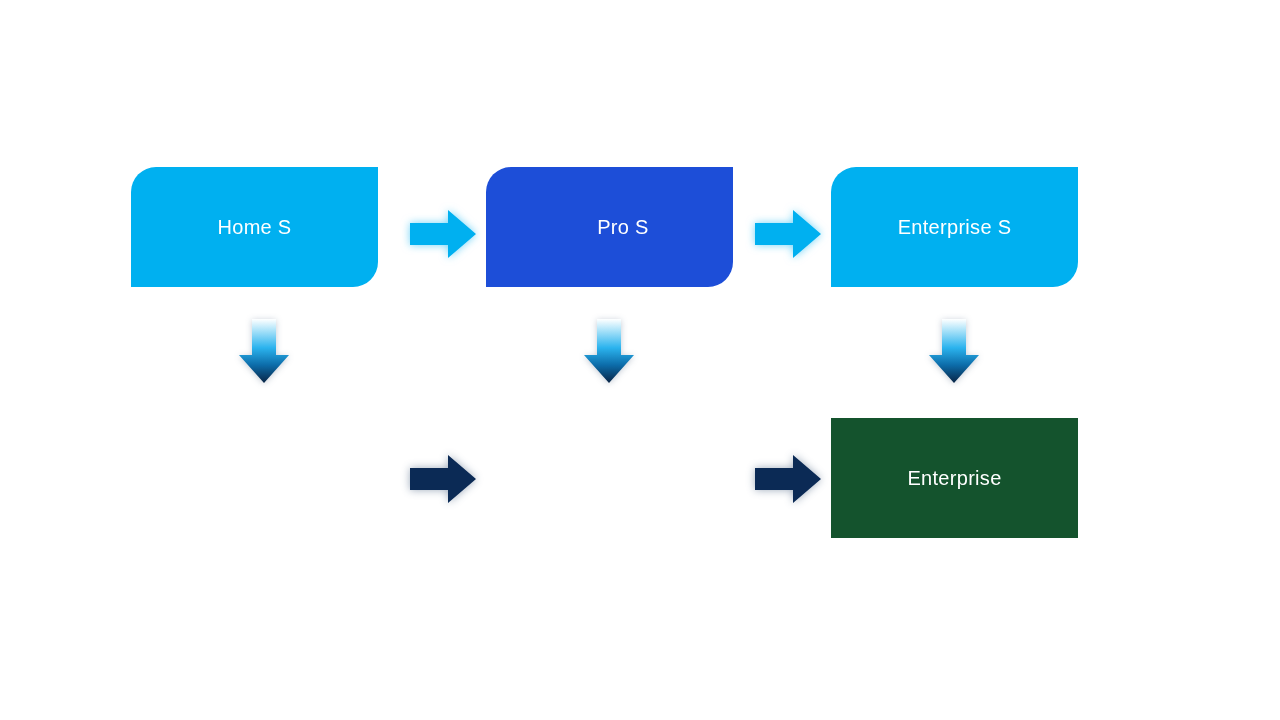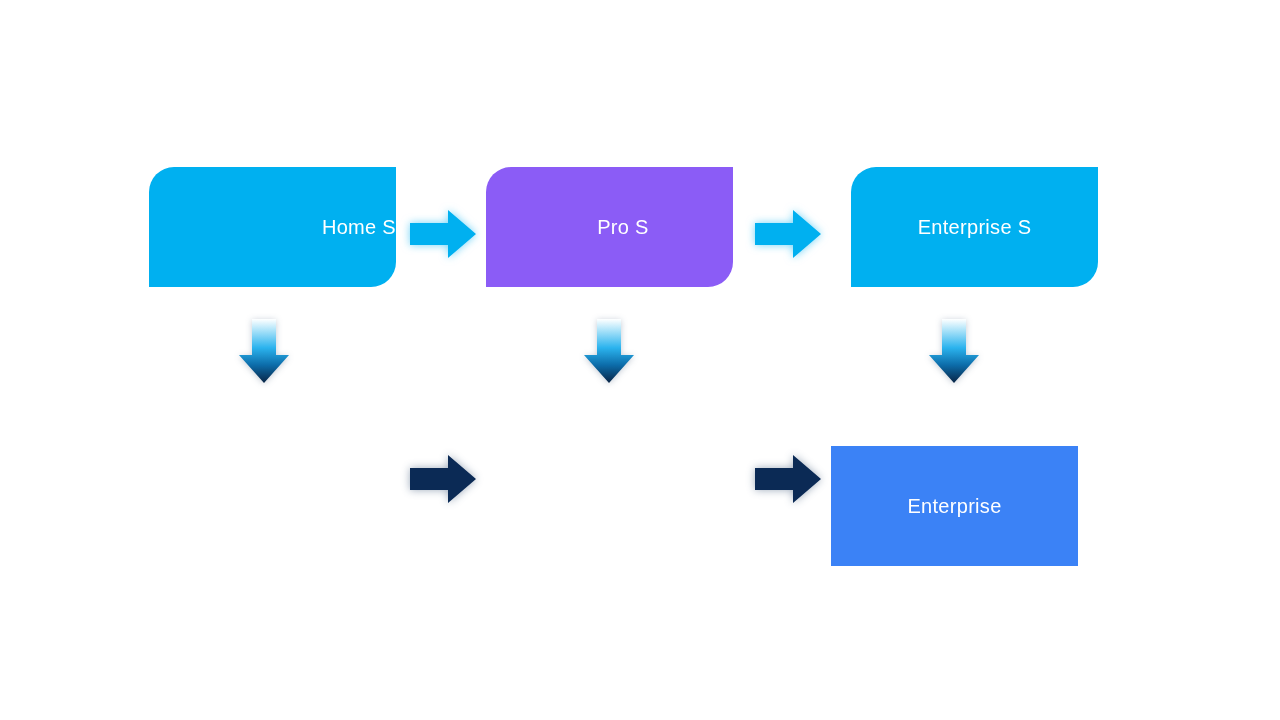--- a/index.html
+++ b/index.html
@@ -31,21 +31,21 @@
 
   .node.top-row {
     top: 167px;
     border-radius: 25px 0 25px 0; 
   }
   .node.bottom-row {
     top: 418px;
     border-radius: 0;
   }
 
-  .col-1 { left: 149px; justify-content: flex-end; }
+  .col-1 { left: 131px; }
   .col-2 { left: 486px; }
   .col-3 { left: 831px; }
 
   .arrow-right {
     position: absolute;
     width: 66px;
     height: 48px;
   }
   .arrow-right.cyan-glow { filter: drop-shadow(0 0 4px rgba(0, 176, 240, 0.55)); }
   .arrow-right.navy-glow { filter: drop-shadow(0 0 4px rgba(11, 42, 85, 0.40)); }
@@ -68,31 +68,31 @@
 </style>
 </head>
 <body>
 
 <div class="canvas">
 
   <div class="node top-row col-1" style="background-color: rgb(0, 176, 240);">
     <span class="label">Home S</span>
   </div>
 
-  <div class="node top-row col-2" style="background-color: #8b5cf6; padding-left: 27px;">
+  <div class="node top-row col-2" style="background-color: #1d4ed8; padding-left: 27px;">
     <span class="label">Pro S</span>
   </div>
 
-  <div class="node top-row col-3" style="background-color: rgb(0, 176, 240); margin-left: 20px;">
+  <div class="node top-row col-3" style="background-color: rgb(0, 176, 240);">
     <span class="label">Enterprise S</span>
   </div>
 
 
 
-  <div class="node bottom-row col-3" style="background-color: #3b82f6; margin-top: 28px;">
+  <div class="node bottom-row col-3" style="background-color: #14532d;">
     <span class="label">Enterprise</span>
   </div>
 
   <svg class="arrow-right cyan-glow top-gap-1" viewBox="0 0 66 48" aria-hidden="true">
     <polygon points="0,13 38,13 38,0 66,24 38,48 38,35 0,35" fill="#00B0F0"></polygon>
   </svg>
 
   <svg class="arrow-right cyan-glow top-gap-2" viewBox="0 0 66 48" aria-hidden="true">
     <polygon points="0,13 38,13 38,0 66,24 38,48 38,35 0,35" fill="#00B0F0"></polygon>
   </svg>

